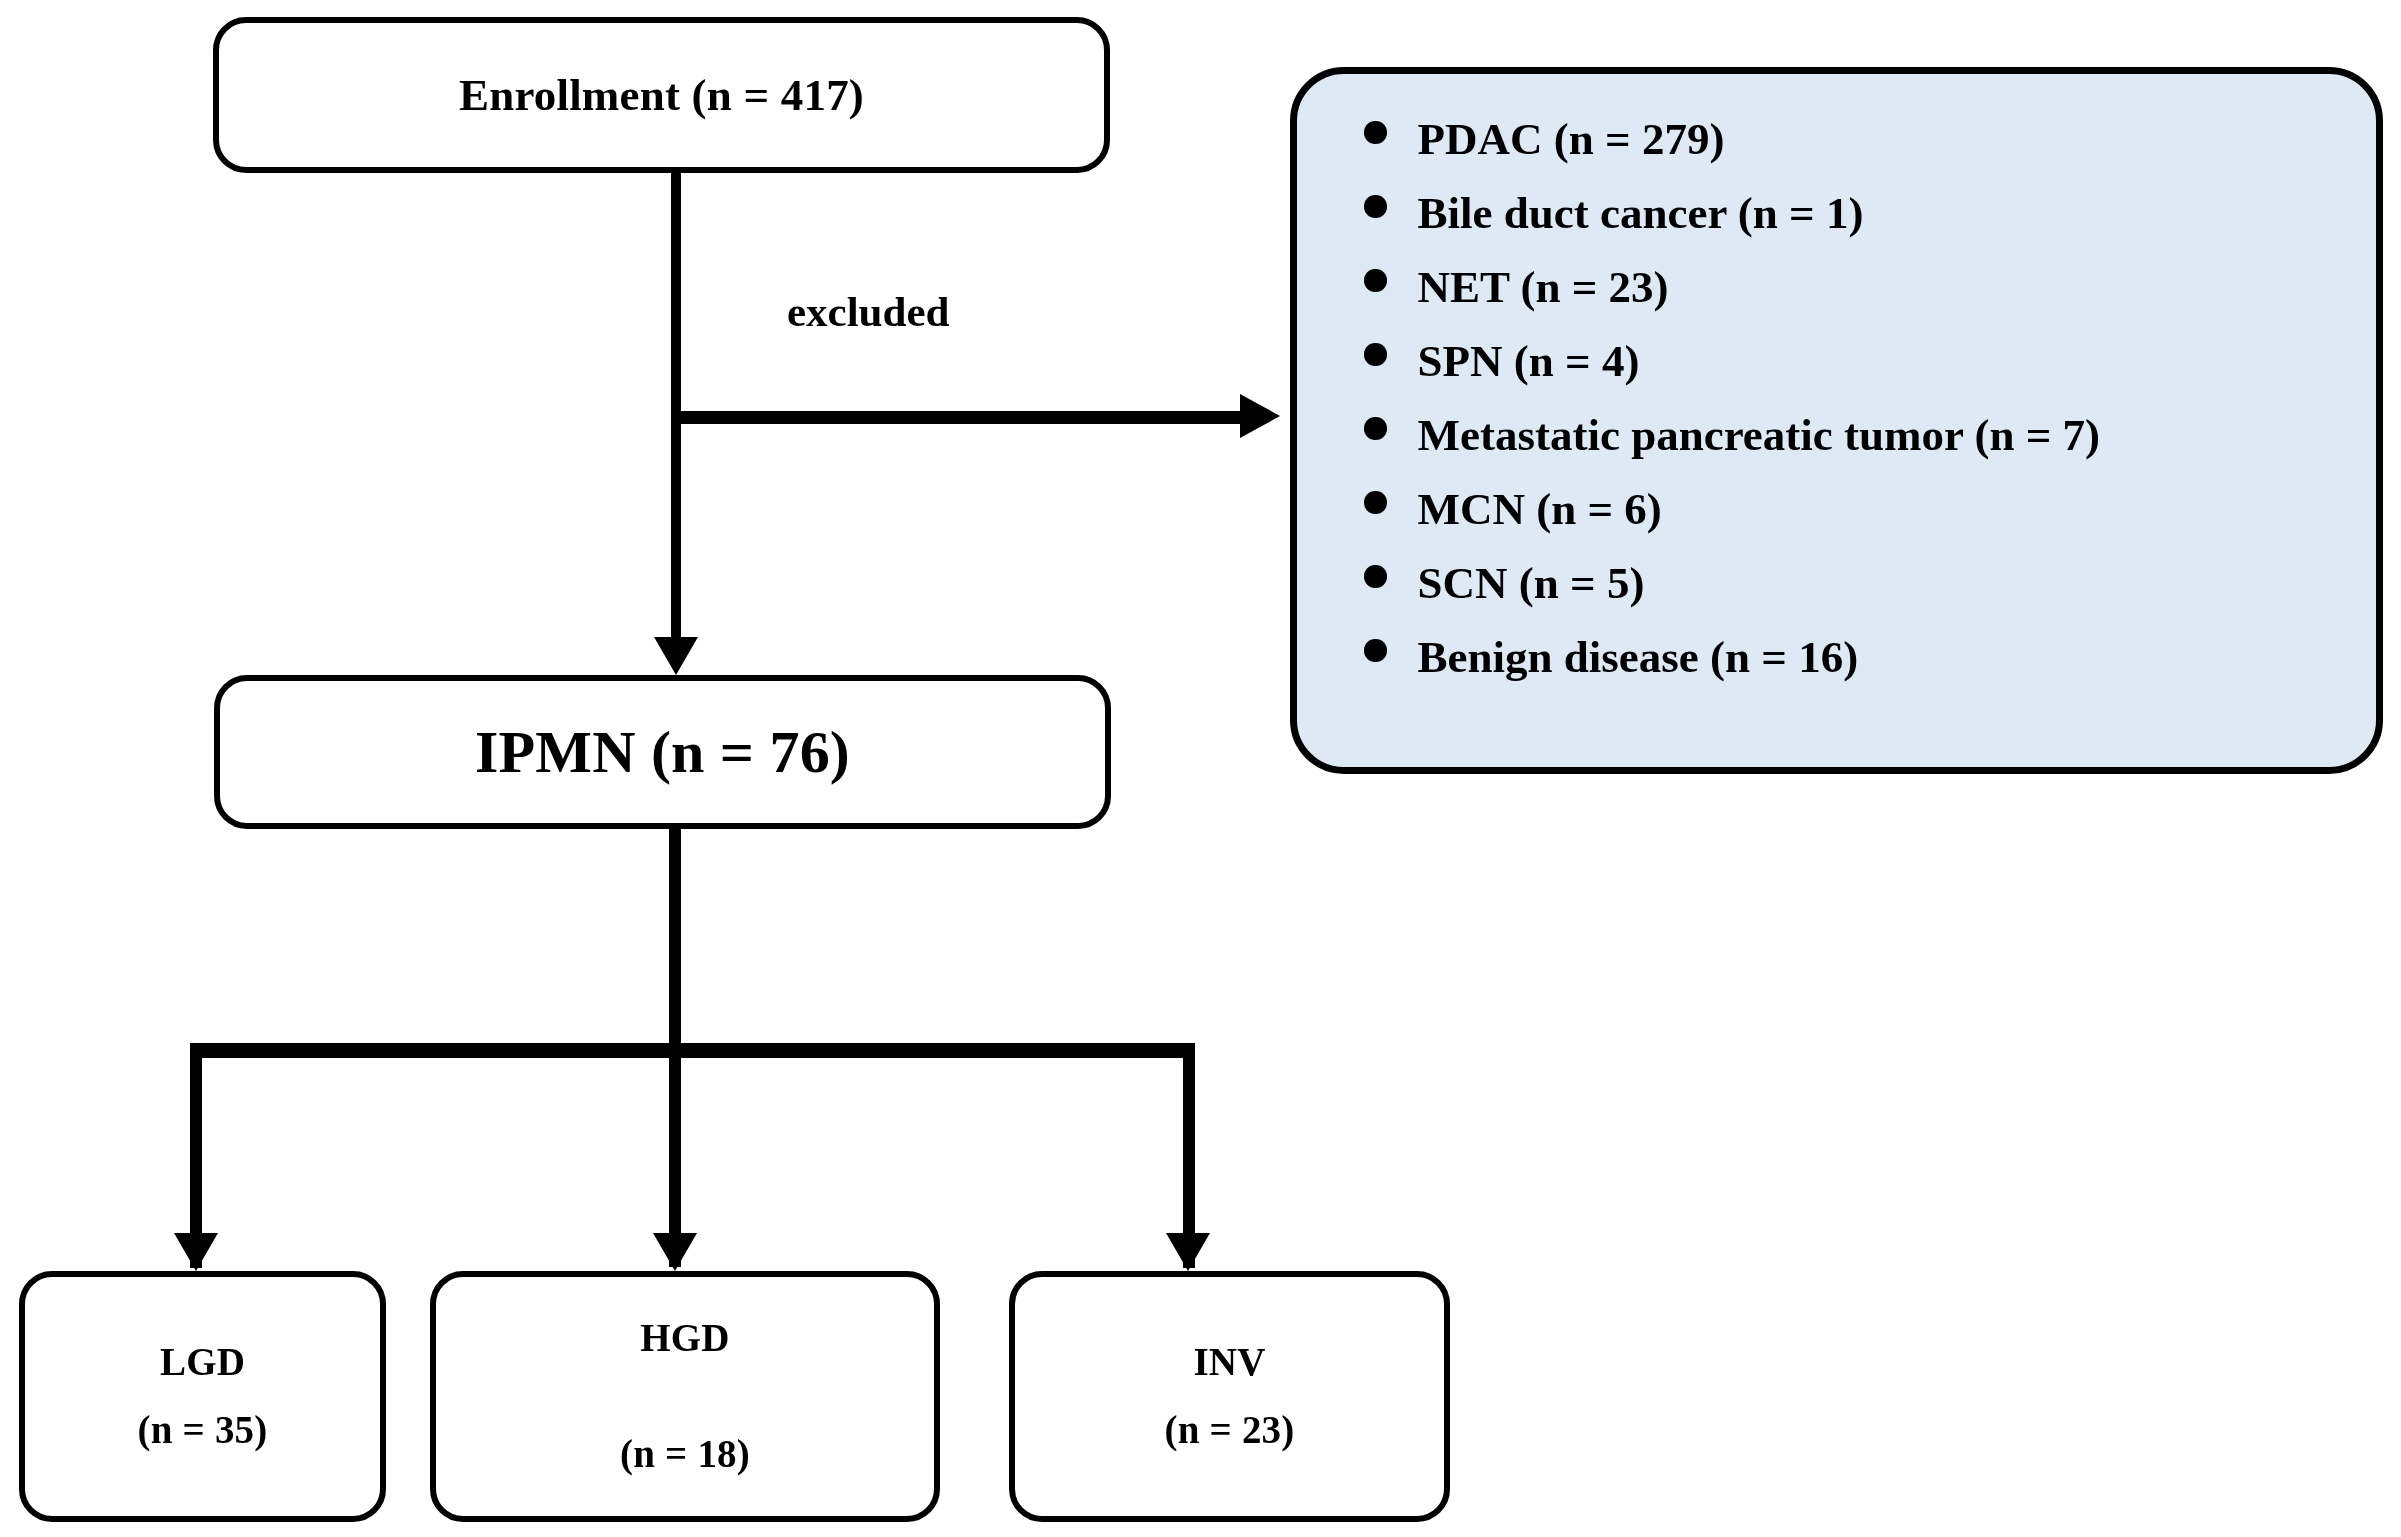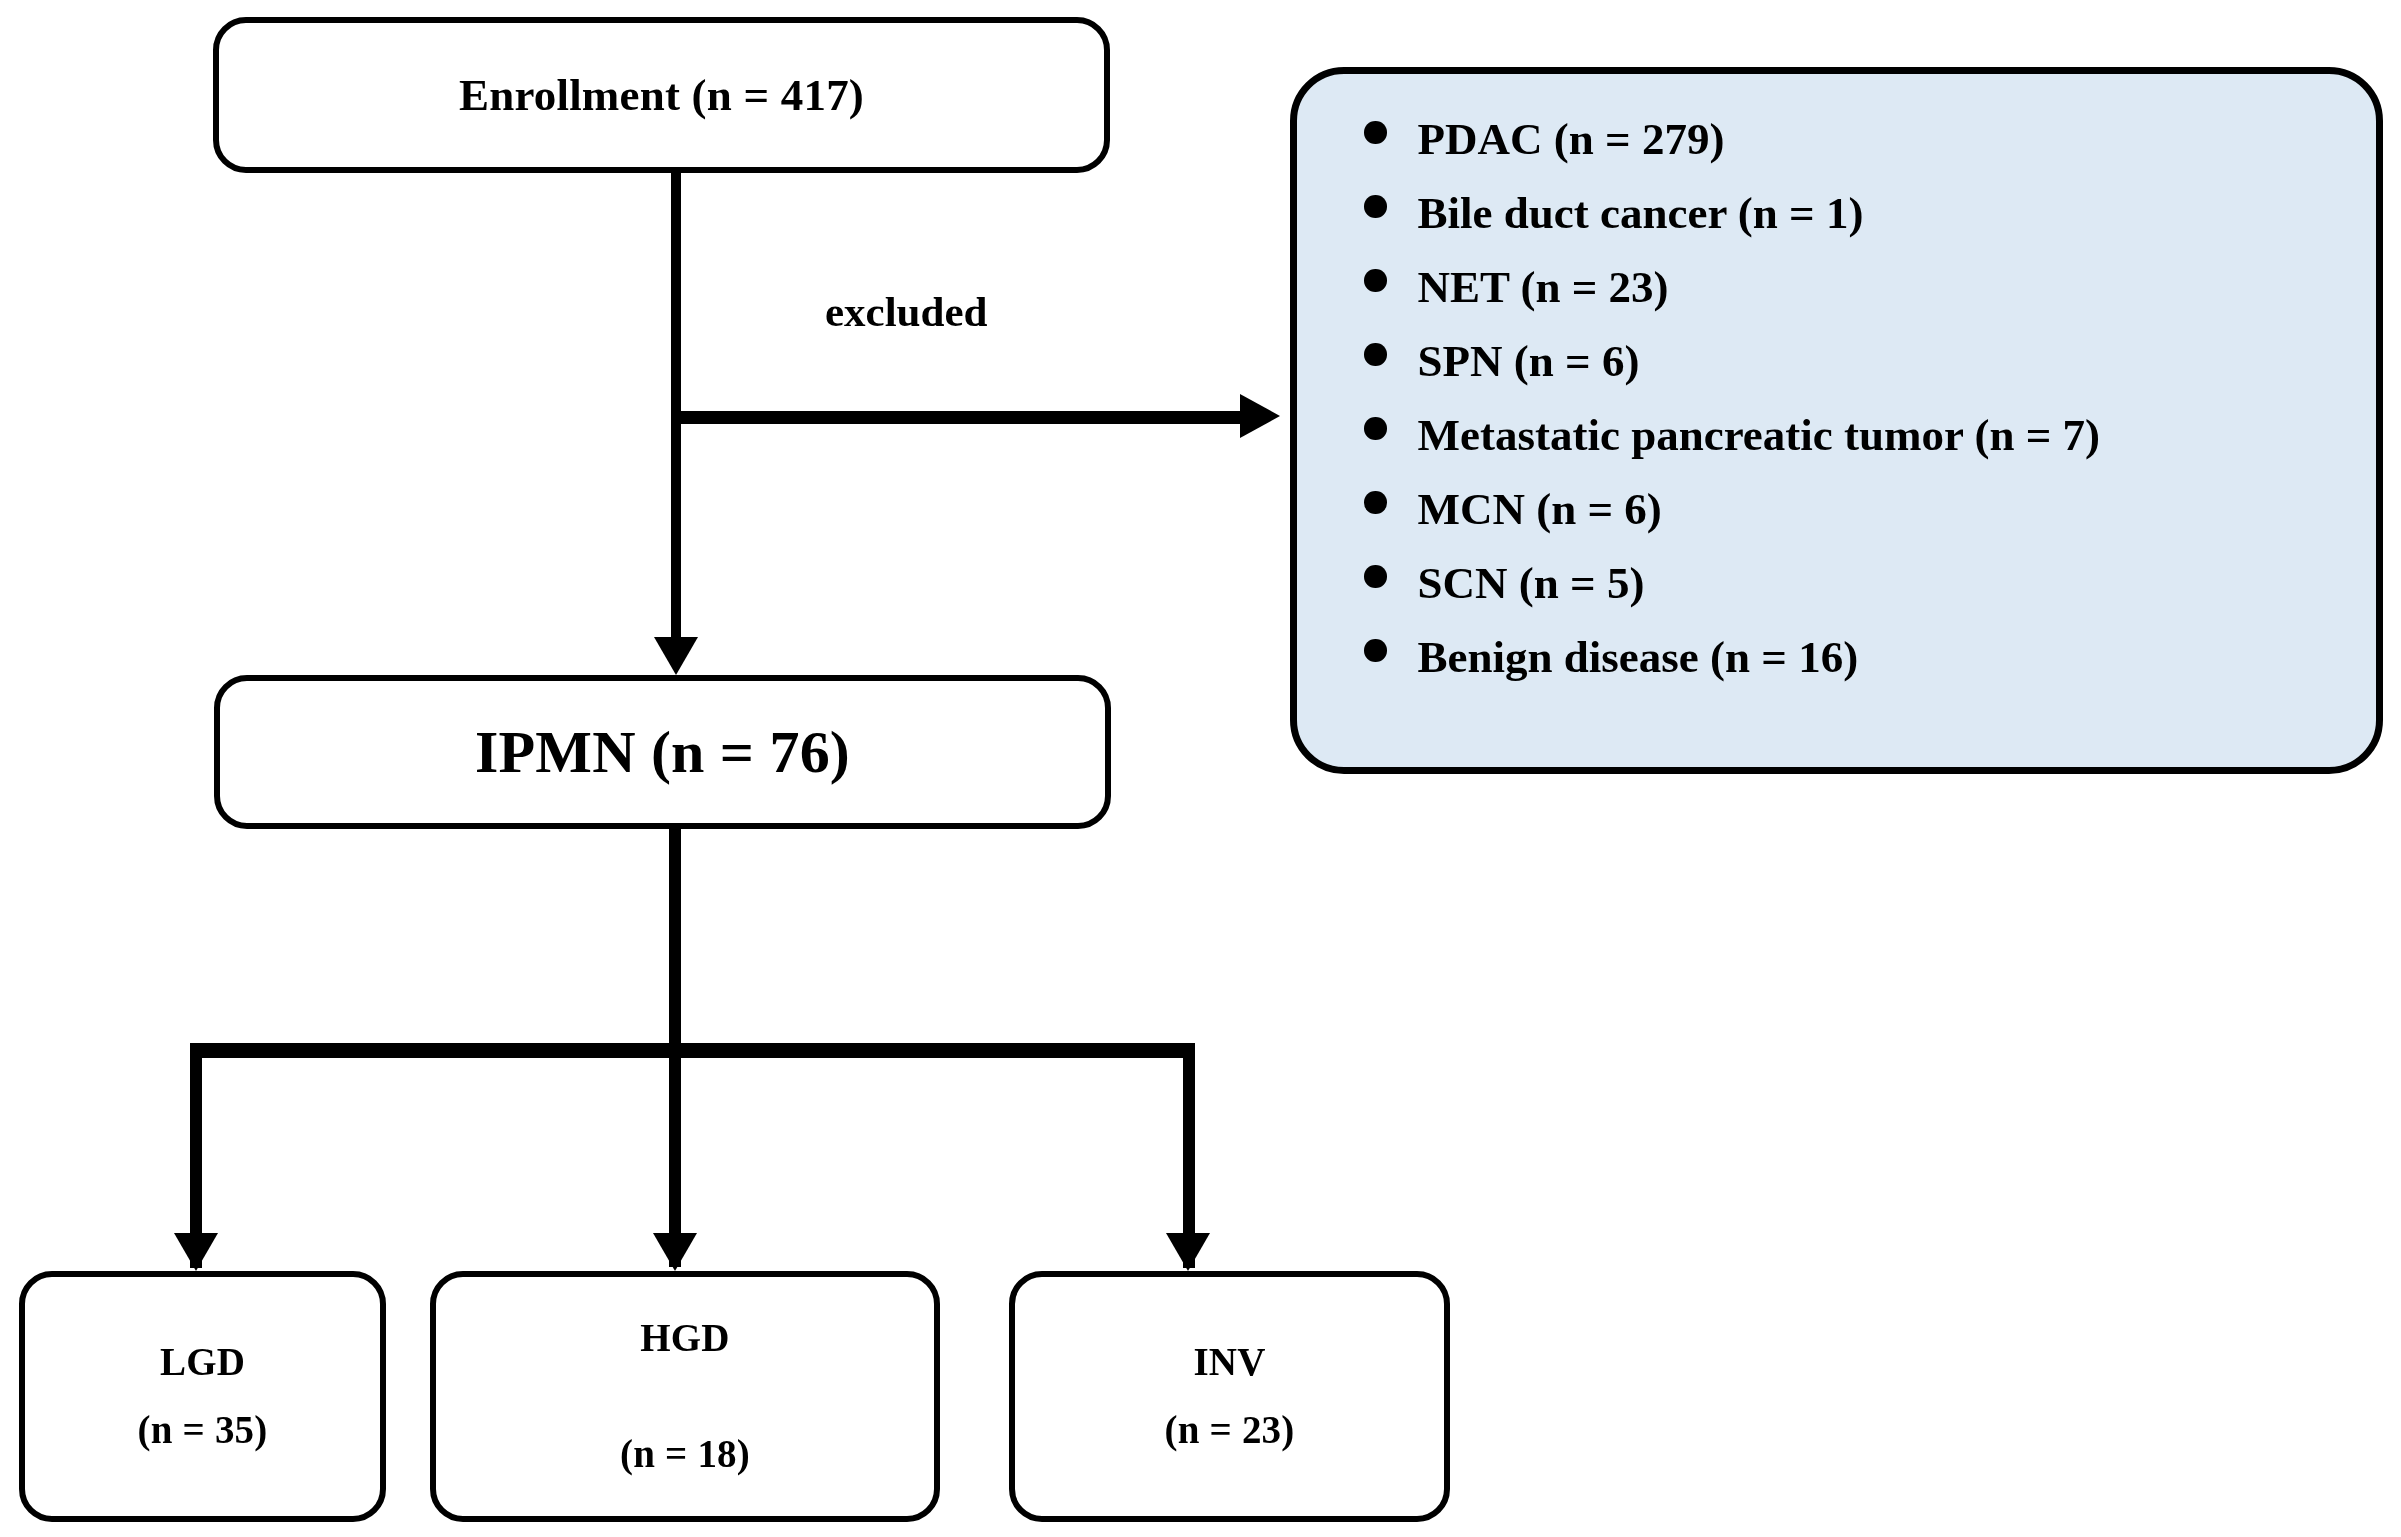--- a/index.html
+++ b/index.html
@@ -148,39 +148,39 @@
 
   <div class="node node-enrollment">
     <span>Enrollment (n = 417)</span>
   </div>
 
   <div class="vline" style="left:671px; top:170px; width:10.4px; height:474px;"></div>
   <div class="arrow-down" style="left:654px; top:637px;"></div>
 
   <div class="hline" style="left:671px; top:411px; width:571px; height:13px;"></div>
   <div class="arrow-right" style="left:1240px; top:394px;"></div>
-  <div class="edge-label" style="left:787px; top:287px;margin-left:38px;">excluded</div>
+  <div class="edge-label" style="left:787px; top:287px;">excluded</div>
 
   <div class="panel-excluded">
     <ul>
       <li>
         <span class="bullet-dot"></span>
         <span>PDAC (n = 279)</span>
       </li>
       <li>
         <span class="bullet-dot"></span>
         <span>Bile duct cancer (n = 1)</span>
       </li>
       <li>
         <span class="bullet-dot"></span>
         <span>NET (n = 23)</span>
       </li>
       <li>
         <span class="bullet-dot"></span>
-        <span>SPN (n = 6)</span>
+        <span>SPN (n = 4)</span>
       </li>
       <li>
         <span class="bullet-dot"></span>
         <span>Metastatic pancreatic tumor (n = 7)</span>
       </li>
       <li>
         <span class="bullet-dot"></span>
         <span>MCN (n = 6)</span>
       </li>
       <li>

